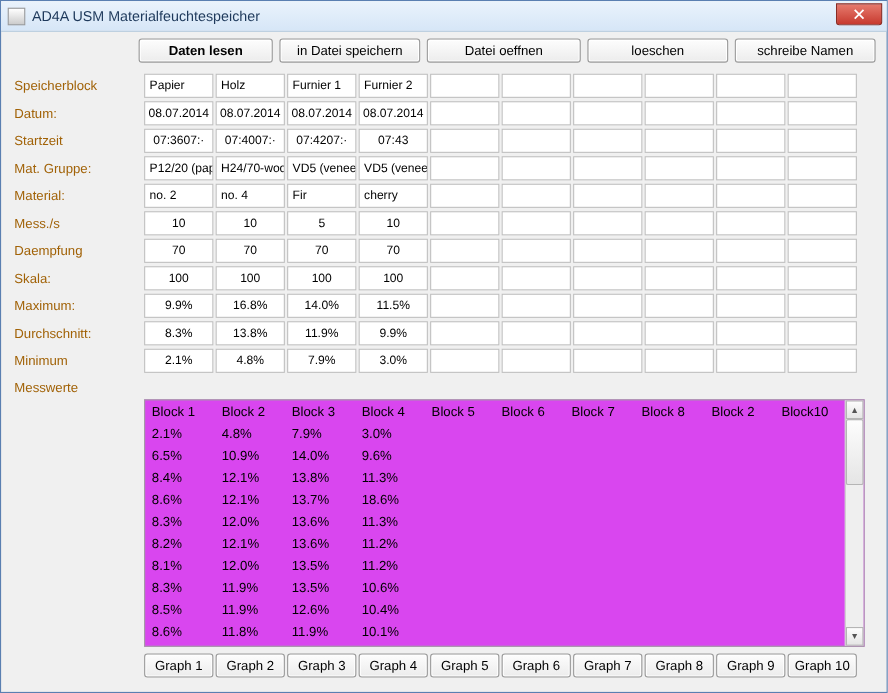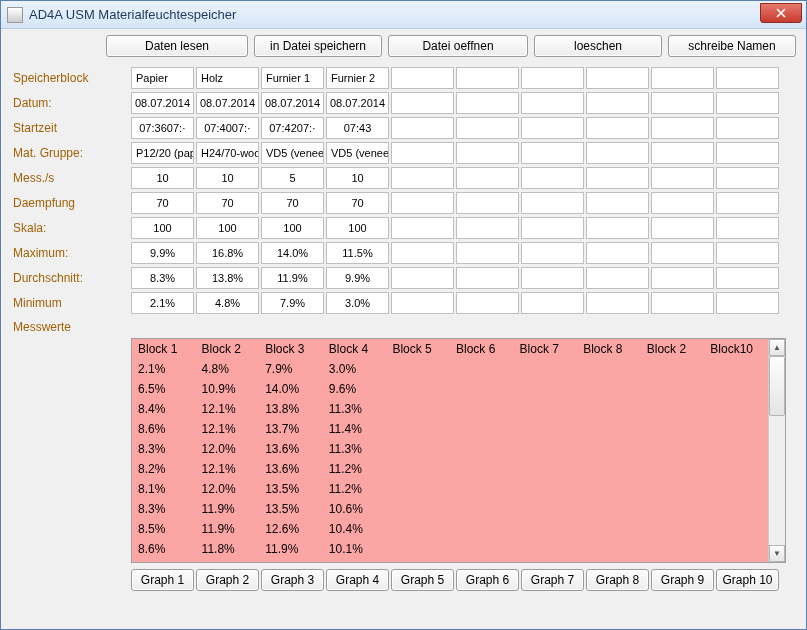--- a/index.html
+++ b/index.html
@@ -84,21 +84,21 @@
     white-space:nowrap;
     text-overflow:ellipsis;
     display:flex; align-items:center;
   }
   .cell.center { justify-content:center; }
   .cells-row { display:flex; }
   .table-wrap {
     margin-top:4px;
     margin-left:120px;
     border:1px solid #a0a0a0;
-    background:#fca5a5;
+    background:#d946ef;
     height:225px;
     width:655px;
     display:flex;
   }
   .table-scroll {
     flex:1;
     overflow:hidden;
   }
   table {
     border-collapse:collapse;
@@ -160,21 +160,21 @@
           <path d="M1 1 L9 9 M9 1 L1 9" stroke="#fff" stroke-width="1.6"></path>
         </svg>
     </div>
   </div>
 
   <div class="content">
 
     <div class="row" style="margin-bottom:6px;">
       <div class="label-col"></div>
       <div class="topbtns" style="flex:1;">
-        <div class="btn top-btn" style="width:142px;">Daten lesen</div>
+        <div class="btn top-btn" style="width:122px;font-weight:bold;">Daten lesen</div>
         <div class="btn top-btn" style="width:128px;">in Datei speichern</div>
         <div class="btn top-btn" style="width:140px;">Datei oeffnen</div>
         <div class="btn top-btn" style="width:128px;">loeschen</div>
         <div class="btn top-btn" style="width:128px; margin-right:0;">schreibe Namen</div>
       </div>
     </div>
 
     <div id="grid-rows">
         <div class="row">
           <div class="label-col">Speicherblock</div>
@@ -221,20 +221,35 @@
             <div class="cell center"></div>
           </div>
         </div>
         <div class="row">
           <div class="label-col">Mat. Gruppe:</div>
           <div class="cells-row">
             <div class="cell">P12/20 (pap</div>
             <div class="cell">H24/70-woo</div>
             <div class="cell">VD5 (veneer</div>
             <div class="cell">VD5 (veneer</div>
+            <div class="cell"></div>
+            <div class="cell"></div>
+            <div class="cell"></div>
+            <div class="cell"></div>
+            <div class="cell"></div>
+            <div class="cell"></div>
+          </div>
+        </div>
+        <div class="row">
+          <div class="label-col">Material:</div>
+          <div class="cells-row">
+            <div class="cell">no. 2</div>
+            <div class="cell">no. 4</div>
+            <div class="cell">Fir</div>
+            <div class="cell">cherry</div>
             <div class="cell"></div>
             <div class="cell"></div>
             <div class="cell"></div>
             <div class="cell"></div>
             <div class="cell"></div>
             <div class="cell"></div>
           </div>
         </div>
         <div class="row">
           <div class="label-col">Mess./s</div>
@@ -383,21 +398,21 @@
                 <td></td>
                 <td></td>
                 <td></td>
                 <td></td>
                 <td></td>
               </tr>
               <tr>
                 <td>8.6%</td>
                 <td>12.1%</td>
                 <td>13.7%</td>
-                <td>11.4%</td>
+                <td>18.6%</td>
                 <td></td>
                 <td></td>
                 <td></td>
                 <td></td>
                 <td></td>
                 <td></td>
               </tr>
               <tr>
                 <td>8.3%</td>
                 <td>12.0%</td>

